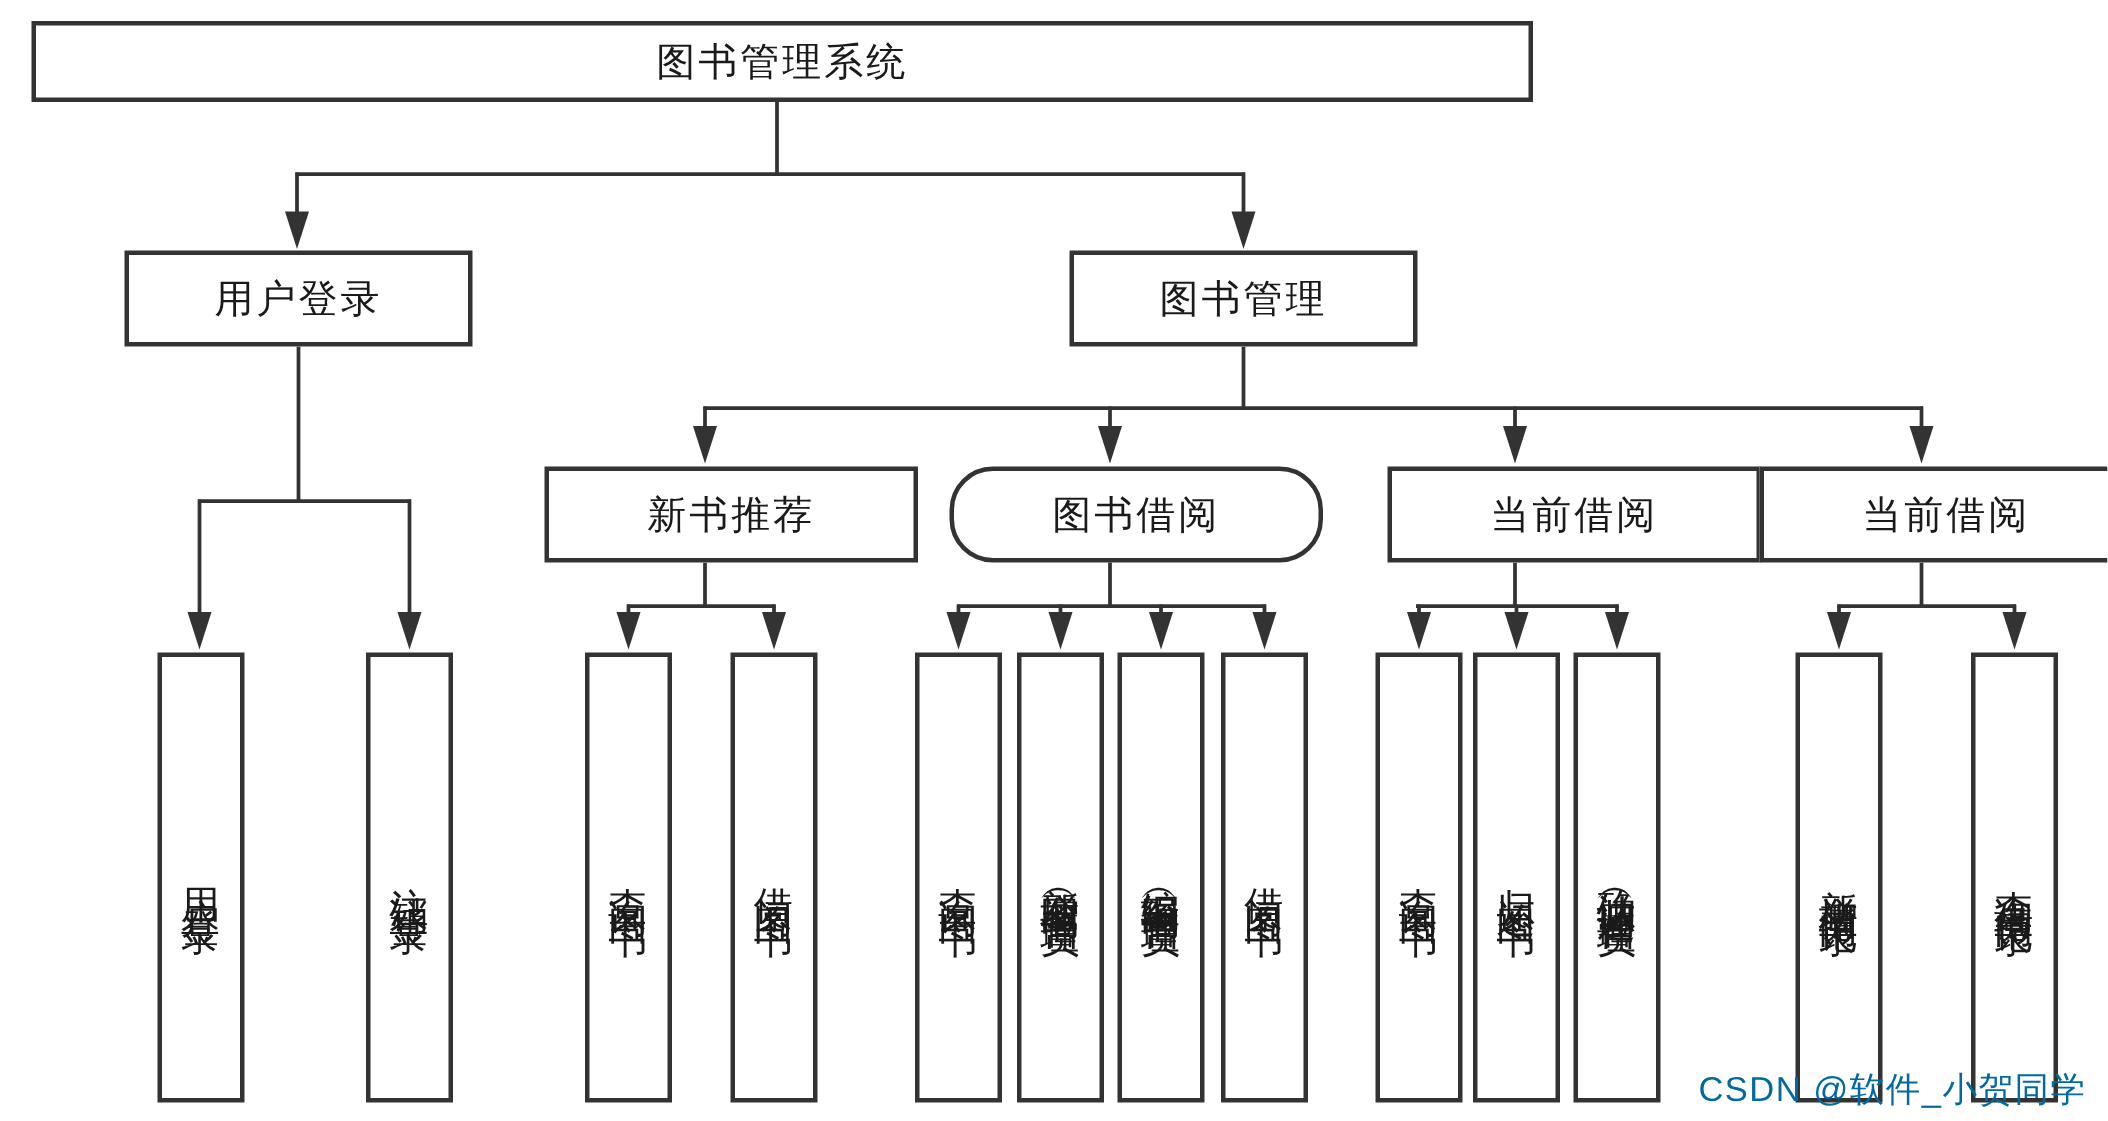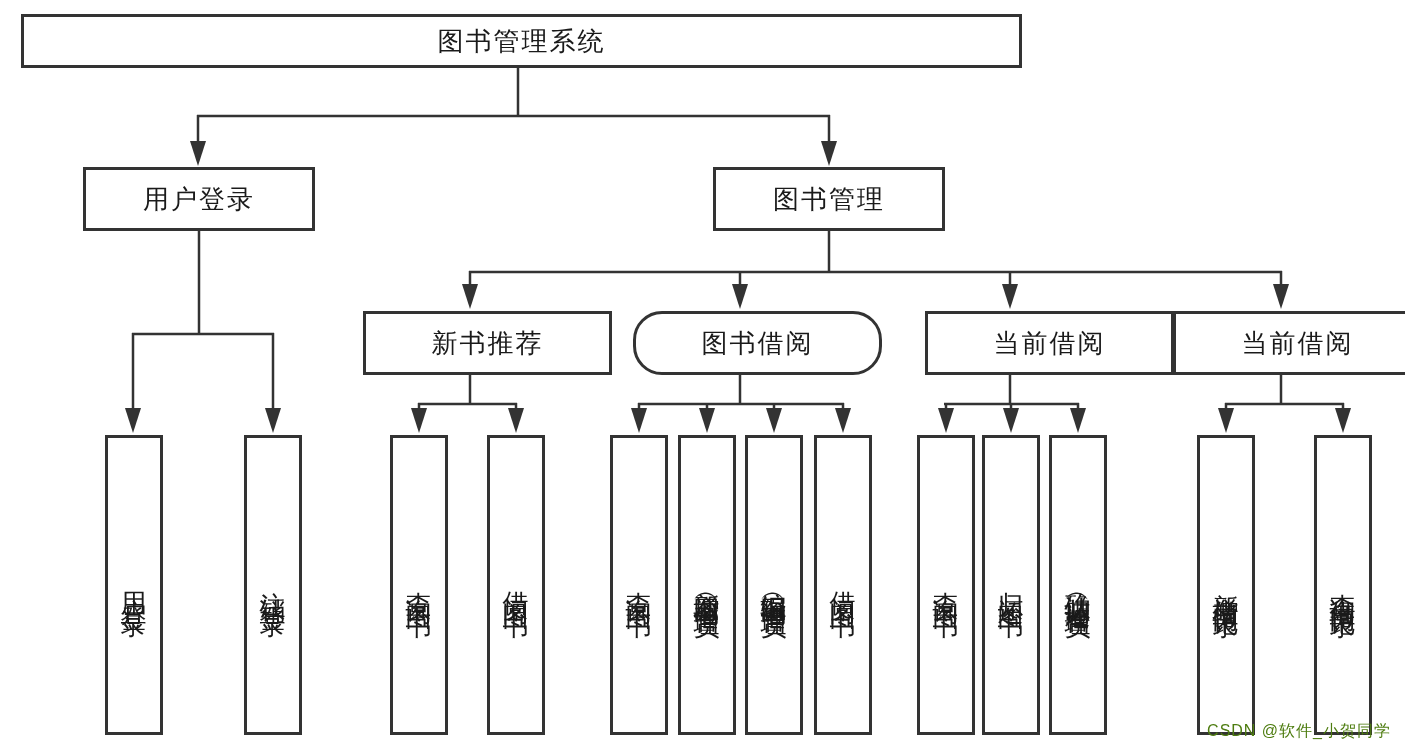--- a/index.html
+++ b/index.html
@@ -72,22 +72,22 @@
   #lf-cb-query { left: 917px; }
   #lf-cb-ret   { left: 982px; }
   #lf-cb-conf  { left: 1049px; }
   #lf-br-add   { left: 1197px; }
   #lf-br-query { left: 1314px; }
 
   #watermark {
     position: absolute;
     right: 14px;
     bottom: 5px;
-    font-size: 16px;
-    color: #4d7c0f;
+    font-size: 23px;
+    color: #0369a1;
     letter-spacing: 1px;
     white-space: nowrap;
     z-index: 5;
   }
 </style>
 </head>
 <body>
 
 <div id="canvas">
 

